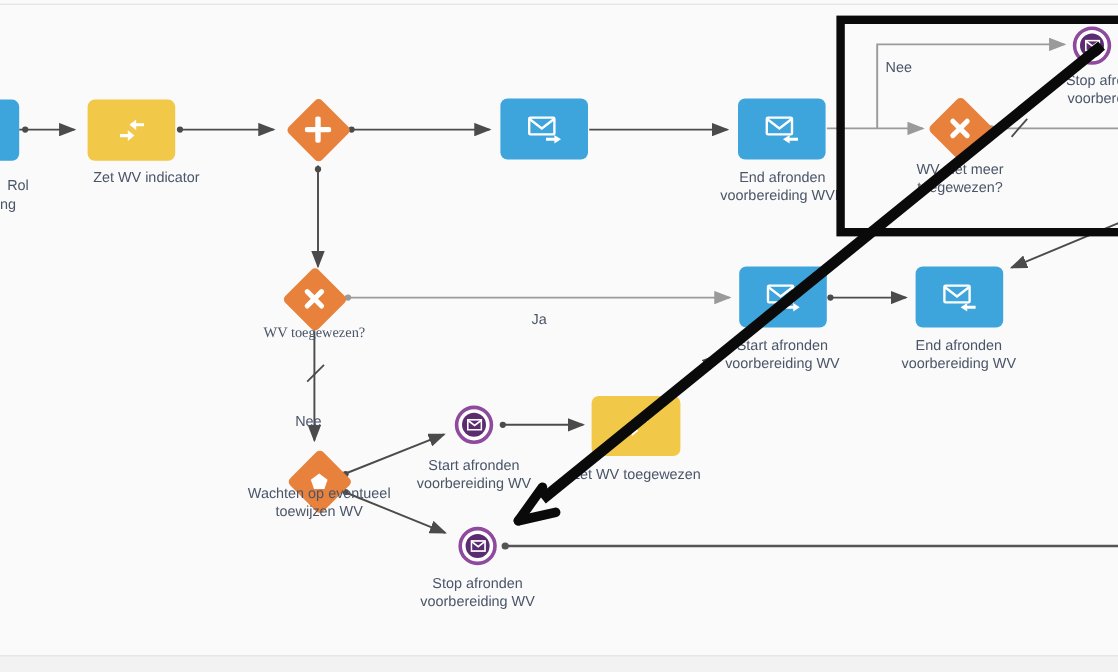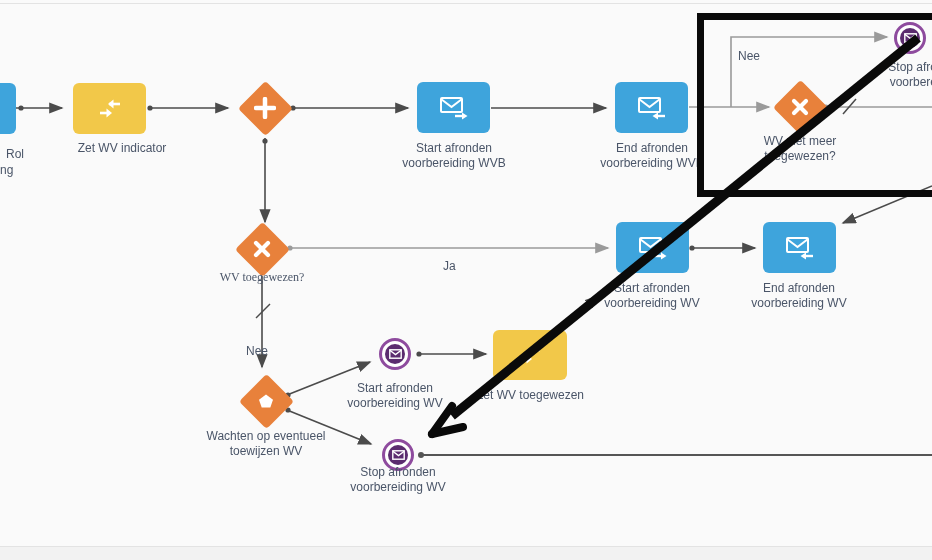--- a/index.html
+++ b/index.html
@@ -115,21 +115,20 @@
   </div>
 
   <div class="task blue" style="left:417px;top:82px;">
     <svg width="30" height="24" viewBox="0 0 30 24">
       <rect x="2" y="2" width="21" height="14" rx="1" fill="none" stroke="#fff" stroke-width="2"></rect>
       <path d="M2,3 L12.5,11 L23,3" fill="none" stroke="#fff" stroke-width="2"></path>
       <path d="M16,20 H25" stroke="#fff" stroke-width="2.4" fill="none"></path>
       <path d="M23,16.5 L28.5,20 L23,23.5 z" fill="#fff"></path>
     </svg>
   </div>
-  <div class="node-label" style="left:394px;top:141px;width:120px;">Start afronden voorbereiding WVB</div>
 
   <div class="task blue" style="left:615px;top:82px;">
     <svg width="30" height="24" viewBox="0 0 30 24">
       <rect x="2" y="2" width="21" height="14" rx="1" fill="none" stroke="#fff" stroke-width="2"></rect>
       <path d="M2,3 L12.5,11 L23,3" fill="none" stroke="#fff" stroke-width="2"></path>
       <path d="M19,20 H28" stroke="#fff" stroke-width="2.4" fill="none"></path>
       <path d="M21,16.5 L15.5,20 L21,23.5 z" fill="#fff"></path>
     </svg>
   </div>
   <div class="node-label" style="left:592px;top:141px;width:120px;">End afronden voorbereiding WVB</div>
@@ -179,21 +178,21 @@
     </svg>
   </div>
   <div class="node-label" style="left:739px;top:281px;width:120px;">End afronden voorbereiding WV</div>
 
   <div class="diamond" style="left:246.5px;top:381.5px;"></div>
   <div class="diamond-icon" style="left:250px;top:385px;width:32px;height:32px;">
     <svg width="16" height="16" viewBox="0 0 16 16">
         <polygon points="8,1.5 15,6.8 12.3,14.5 3.7,14.5 1,6.8" fill="#fff"></polygon>
       </svg>
   </div>
-  <div class="node-label" style="left:196px;top:429px;width:140px;">Wachten op eventueel toewijzen WV</div>
+  <div class="node-label" style="left:196px;top:404px;width:140px;">Wachten op eventueel toewijzen WV</div>
 
   <div class="event" style="left:379px;top:338px;">
     <div class="inner">
       <svg width="13" height="10" viewBox="0 0 13 10">
           <rect x="0.8" y="0.8" width="11.4" height="8.4" fill="none" stroke="#fff" stroke-width="1.4"></rect>
           <path d="M0.8,1.2 L6.5,5.5 L12.2,1.2" fill="none" stroke="#fff" stroke-width="1.4"></path>
         </svg>
     </div>
   </div>
   <div class="node-label" style="left:335px;top:381px;width:120px;">Start afronden voorbereiding WV</div>
@@ -209,21 +208,21 @@
   <div class="node-label" style="left:465px;top:388px;width:130px;">Zet WV toegewezen</div>
 
   <div class="event" style="left:382px;top:439px;">
     <div class="inner">
       <svg width="13" height="10" viewBox="0 0 13 10">
           <rect x="0.8" y="0.8" width="11.4" height="8.4" fill="none" stroke="#fff" stroke-width="1.4"></rect>
           <path d="M0.8,1.2 L6.5,5.5 L12.2,1.2" fill="none" stroke="#fff" stroke-width="1.4"></path>
         </svg>
     </div>
   </div>
-  <div class="node-label" style="left:338px;top:465px;width:120px;">Stop afronden voorbereiding WV</div>
+  <div class="node-label" style="left:338px;top:479px;width:120px;">Stop afronden voorbereiding WV</div>
 
   <span class="edge-label" style="left:738px;top:49px;">Nee</span>
   <span class="edge-label" style="left:443px;top:259px;">Ja</span>
   <span class="edge-label" style="left:246px;top:344px;">Nee</span>
 
   <div class="black-rect"></div>
 
   <svg class="layer" width="932" height="560" style="z-index:5;">
     <path d="M918,38 L452,416" style="stroke:var(--annotation)" stroke-width="9" fill="none"></path>
     <path d="M432,434 L452,406" style="stroke:var(--annotation)" stroke-width="8" stroke-linecap="round" fill="none"></path>

